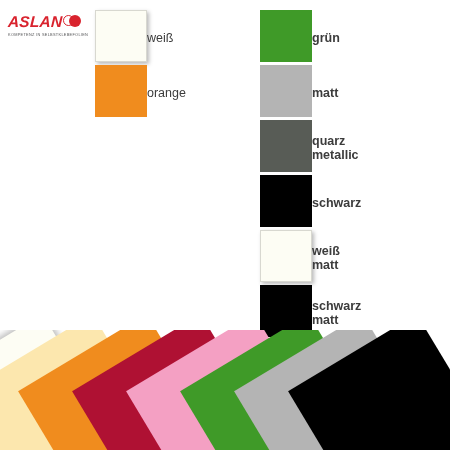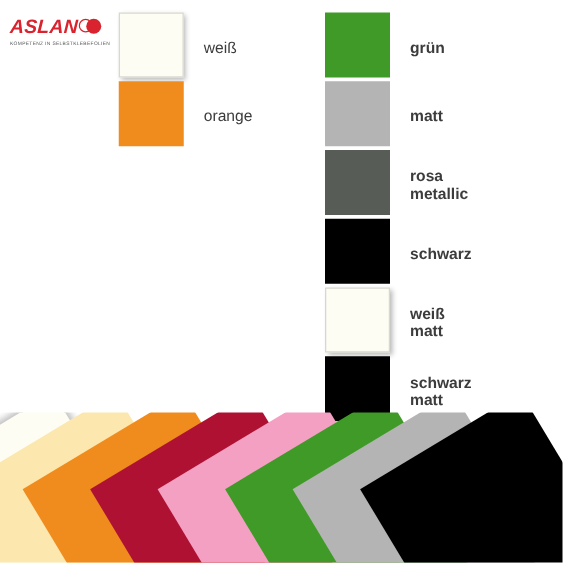--- a/index.html
+++ b/index.html
@@ -95,21 +95,20 @@
     flex: 0 0 52px;
     box-sizing: border-box;
   }
   .chip.shadowed {
     box-shadow: 2px 2px 4px rgba(0,0,0,0.28);
   }
   .chip.bordered {
     border: 1px solid #d8d8d0;
   }
   .swatch-label {
-    margin-left: 16px;
     font-size: 12.5px;
     color: #3c3c3c;
     line-height: 14px;
     align-self: center;
     white-space: pre-line;
     font-family: "Liberation Sans", sans-serif;
   }
 
   
   #fan {
@@ -171,21 +170,21 @@
     <div class="swatch-label">grün</div>
   </div>
 
   <div class="swatch-row">
     <div class="chip" style="background:#B4B4B4"></div>
     <div class="swatch-label">matt</div>
   </div>
 
   <div class="swatch-row">
     <div class="chip" style="background:#585C56"></div>
-    <div class="swatch-label">rosa
+    <div class="swatch-label">quarz
 metallic</div>
   </div>
 
   <div class="swatch-row">
     <div class="chip" style="background:#000000"></div>
     <div class="swatch-label">schwarz</div>
   </div>
 
   <div class="swatch-row">
     <div class="chip bordered shadowed" style="background:#FDFDF4"></div>

